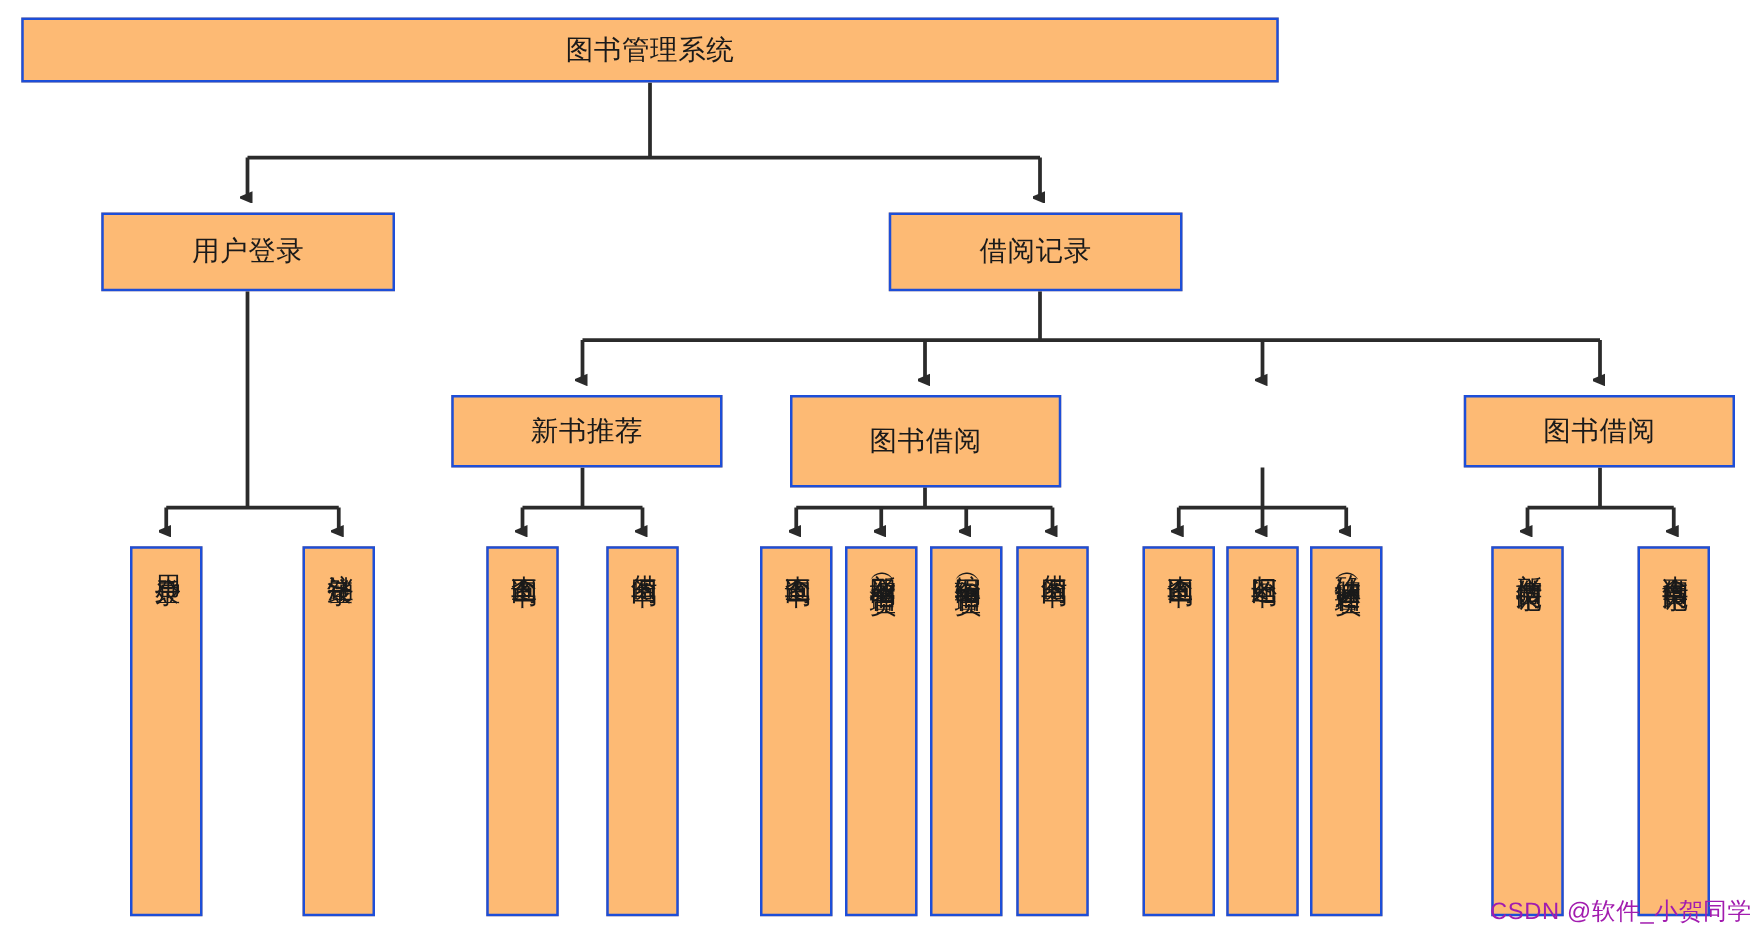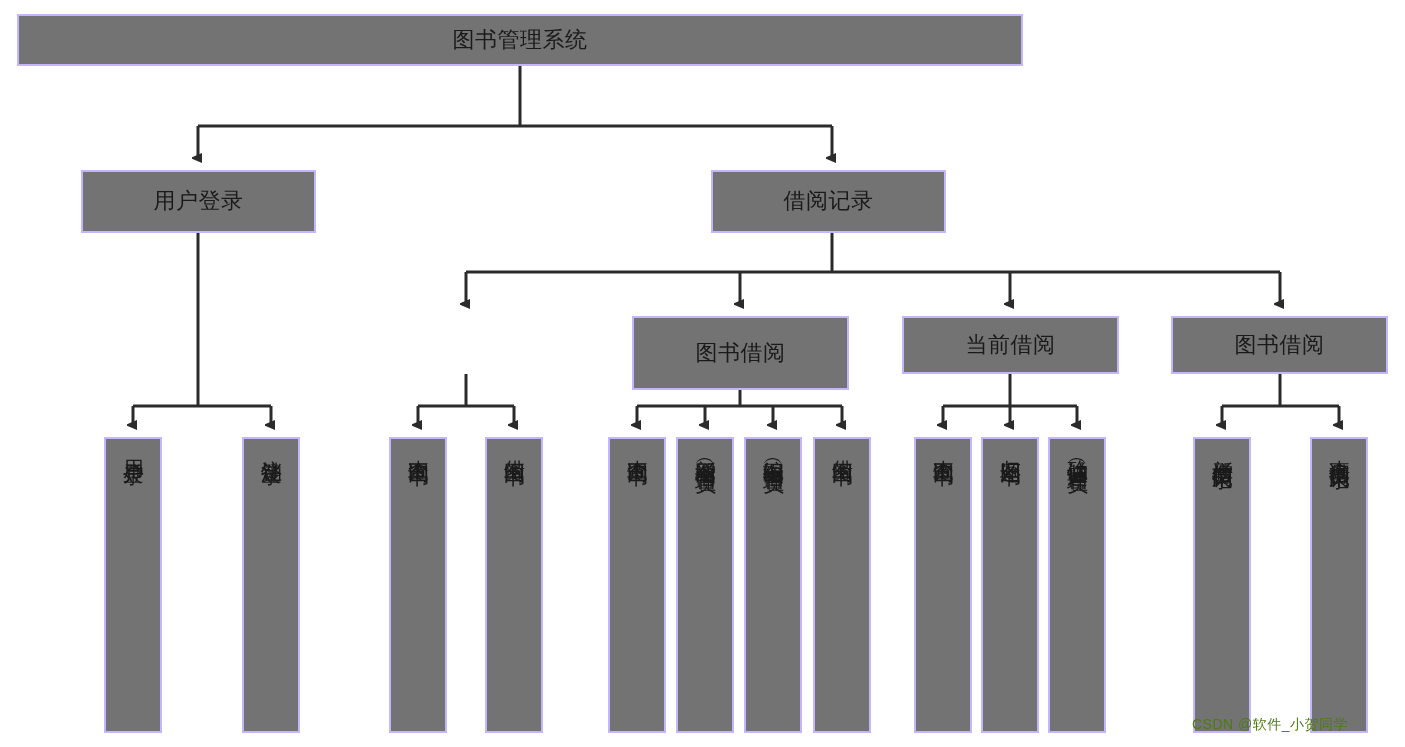--- a/index.html
+++ b/index.html
@@ -20,22 +20,22 @@
   #diagram-svg {
     position: absolute;
     left: 0;
     top: 0;
     width: 1405px;
     height: 747px;
   }
   .node-box {
     position: absolute;
     box-sizing: border-box;
-    background: #737373;
-    border: 2px solid #c4b5fd;
+    background: #fdba74;
+    border: 2px solid #1d4ed8;
     display: flex;
     align-items: center;
     justify-content: center;
     color: #1a1a1a;
   }
   .node-label {
     text-align: center;
     line-height: 1.12;
     white-space: pre-wrap;
   }
@@ -53,22 +53,22 @@
   .vert .node-label {
     writing-mode: vertical-rl;
     text-orientation: upright;
     font-size: 21px;
     line-height: 1.18;
     letter-spacing: 2px;
     max-height: 100%;
   }
   .watermark {
     position: absolute;
-    font-size: 14px;
-    color: #4d7c0f;
+    font-size: 19px;
+    color: #a21caf;
     white-space: nowrap;
     letter-spacing: 0.5px;
     pointer-events: none;
   }
 </style>
 </head>
 <body>
 
 <div id="canvas">
 
@@ -126,25 +126,25 @@
     <span class="node-label">图书管理系统</span>
   </div>
 
   <div class="node-box horiz" style="left:81px; top:170px; width:235px; height:63px;">
     <span class="node-label">用户登录</span>
   </div>
   <div class="node-box horiz" style="left:711px; top:170px; width:235px; height:63px;">
     <span class="node-label">借阅记录</span>
   </div>
 
+  <div class="node-box horiz" style="left:361px; top:316px; width:217px; height:58px;">
+    <span class="node-label">新书推荐</span>
+  </div>
   <div class="node-box horiz" style="left:632px; top:316px; width:217px; height:74px;">
     <span class="node-label">图书借阅</span>
-  </div>
-  <div class="node-box horiz" style="left:902px; top:316px; width:217px; height:58px;">
-    <span class="node-label">当前借阅</span>
   </div>
   <div class="node-box horiz" style="left:1171px; top:316px; width:217px; height:58px;">
     <span class="node-label">图书借阅</span>
   </div>
 
   <div class="node-box vert" style="left:104px; top:437px; width:58px; height:296px;">
     <span class="node-label">用户登录</span>
   </div>
   <div class="node-box vert" style="left:242px; top:437px; width:58px; height:296px;">
     <span class="node-label">注销登录</span>

